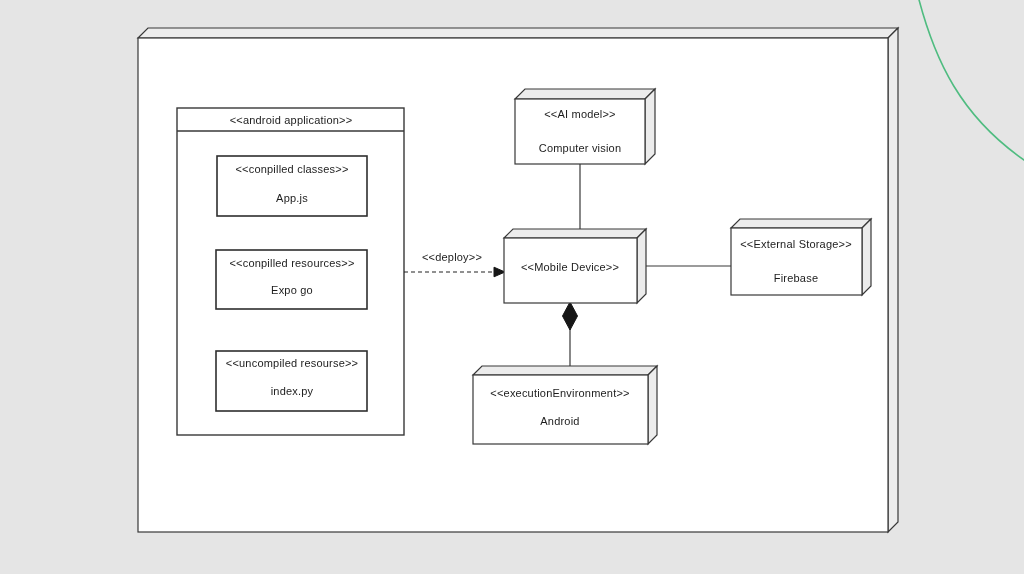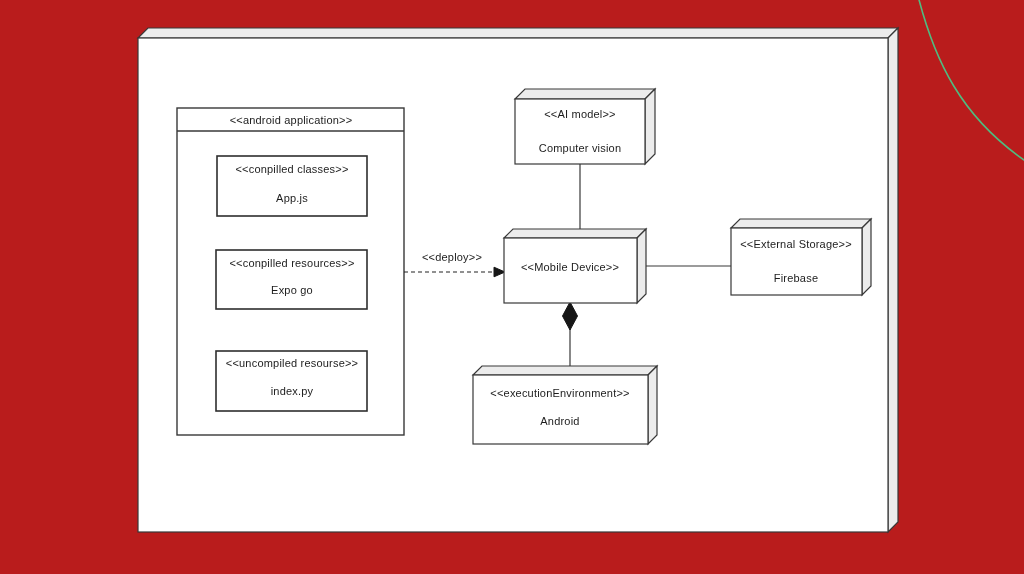--- a/index.html
+++ b/index.html
@@ -4,21 +4,21 @@
 <style>
   :root{
     --stroke:#383838;
     --node-face:#ffffff;
     --node-depth:#ececec;
     --accent-arc:#4fbc80;
     --text:#1c1c1c;
   }
   html,body{margin:0;padding:0;background:#ffffff;}
   .canvas{
-    position:relative;width:1024px;height:574px;background:#b91c1c;overflow:hidden;
+    position:relative;width:1024px;height:574px;background:#e5e5e5;overflow:hidden;
     font-family:"Liberation Sans",sans-serif;
   }
   svg{position:absolute;left:0;top:0;}
   svg text{
     font-family:"Liberation Sans",sans-serif;
     font-size:11px;
     fill:var(--text,#1c1c1c);
     text-anchor:middle;
     letter-spacing:0.2px;
   }

